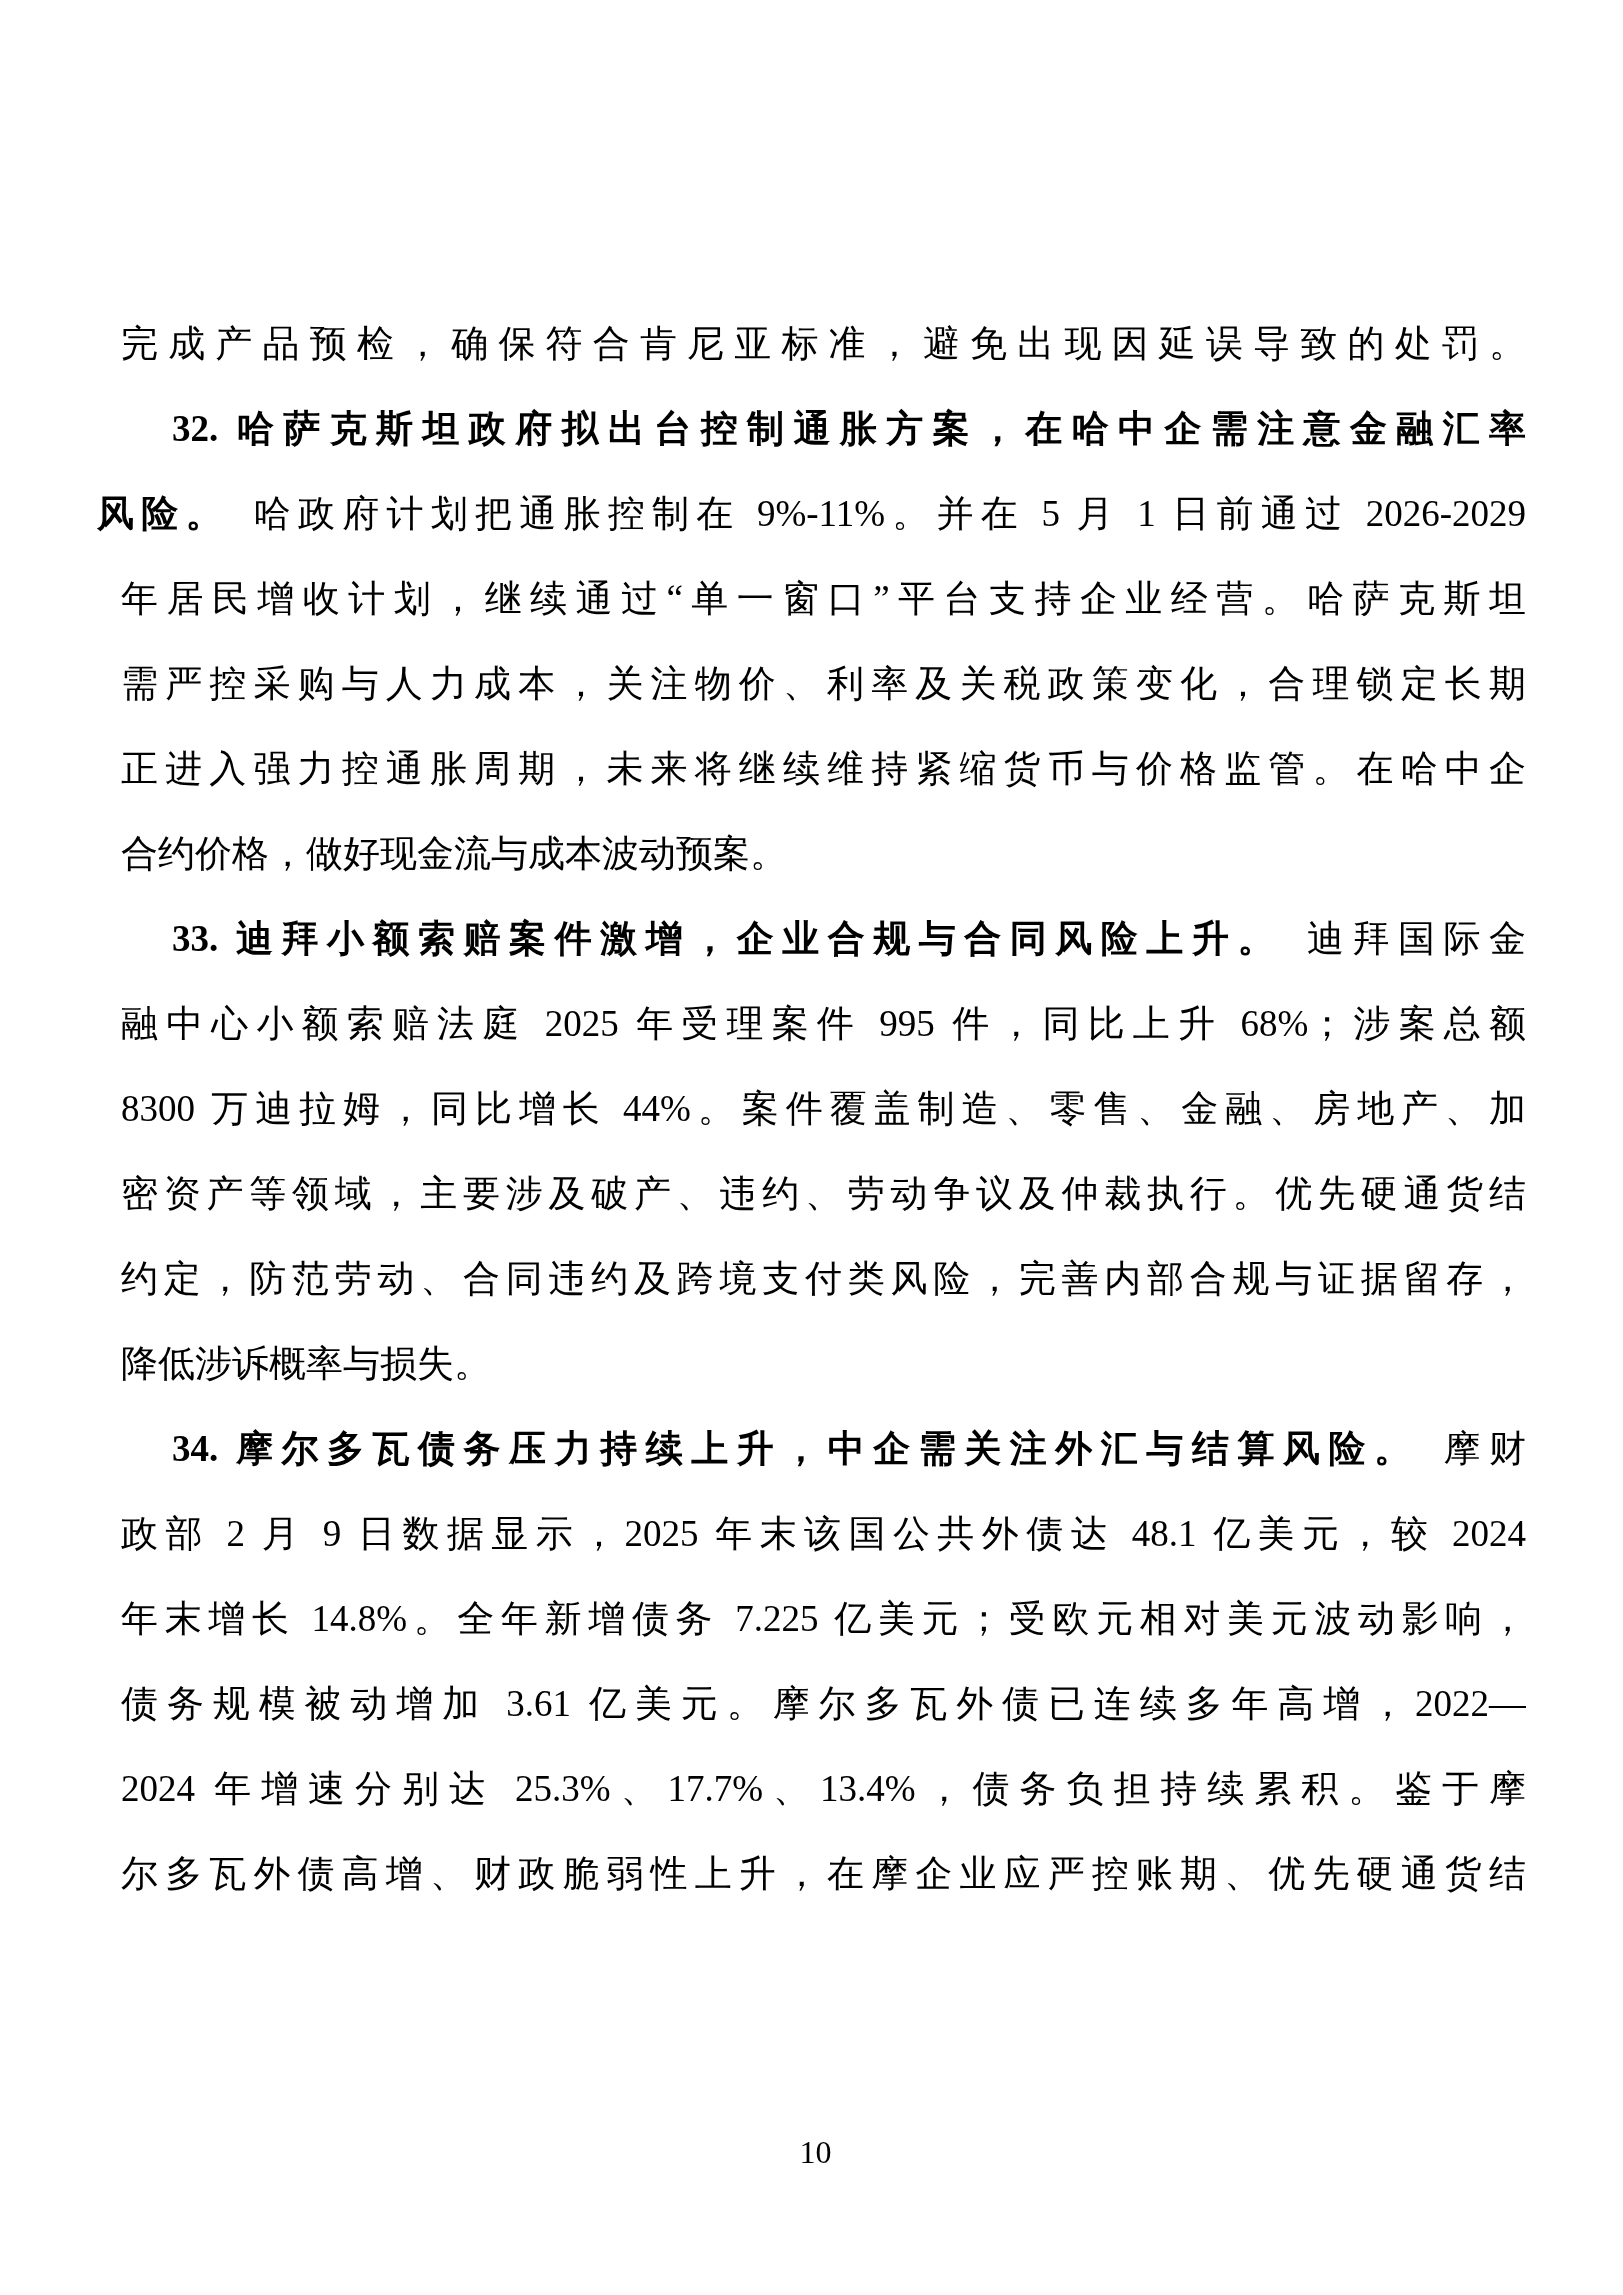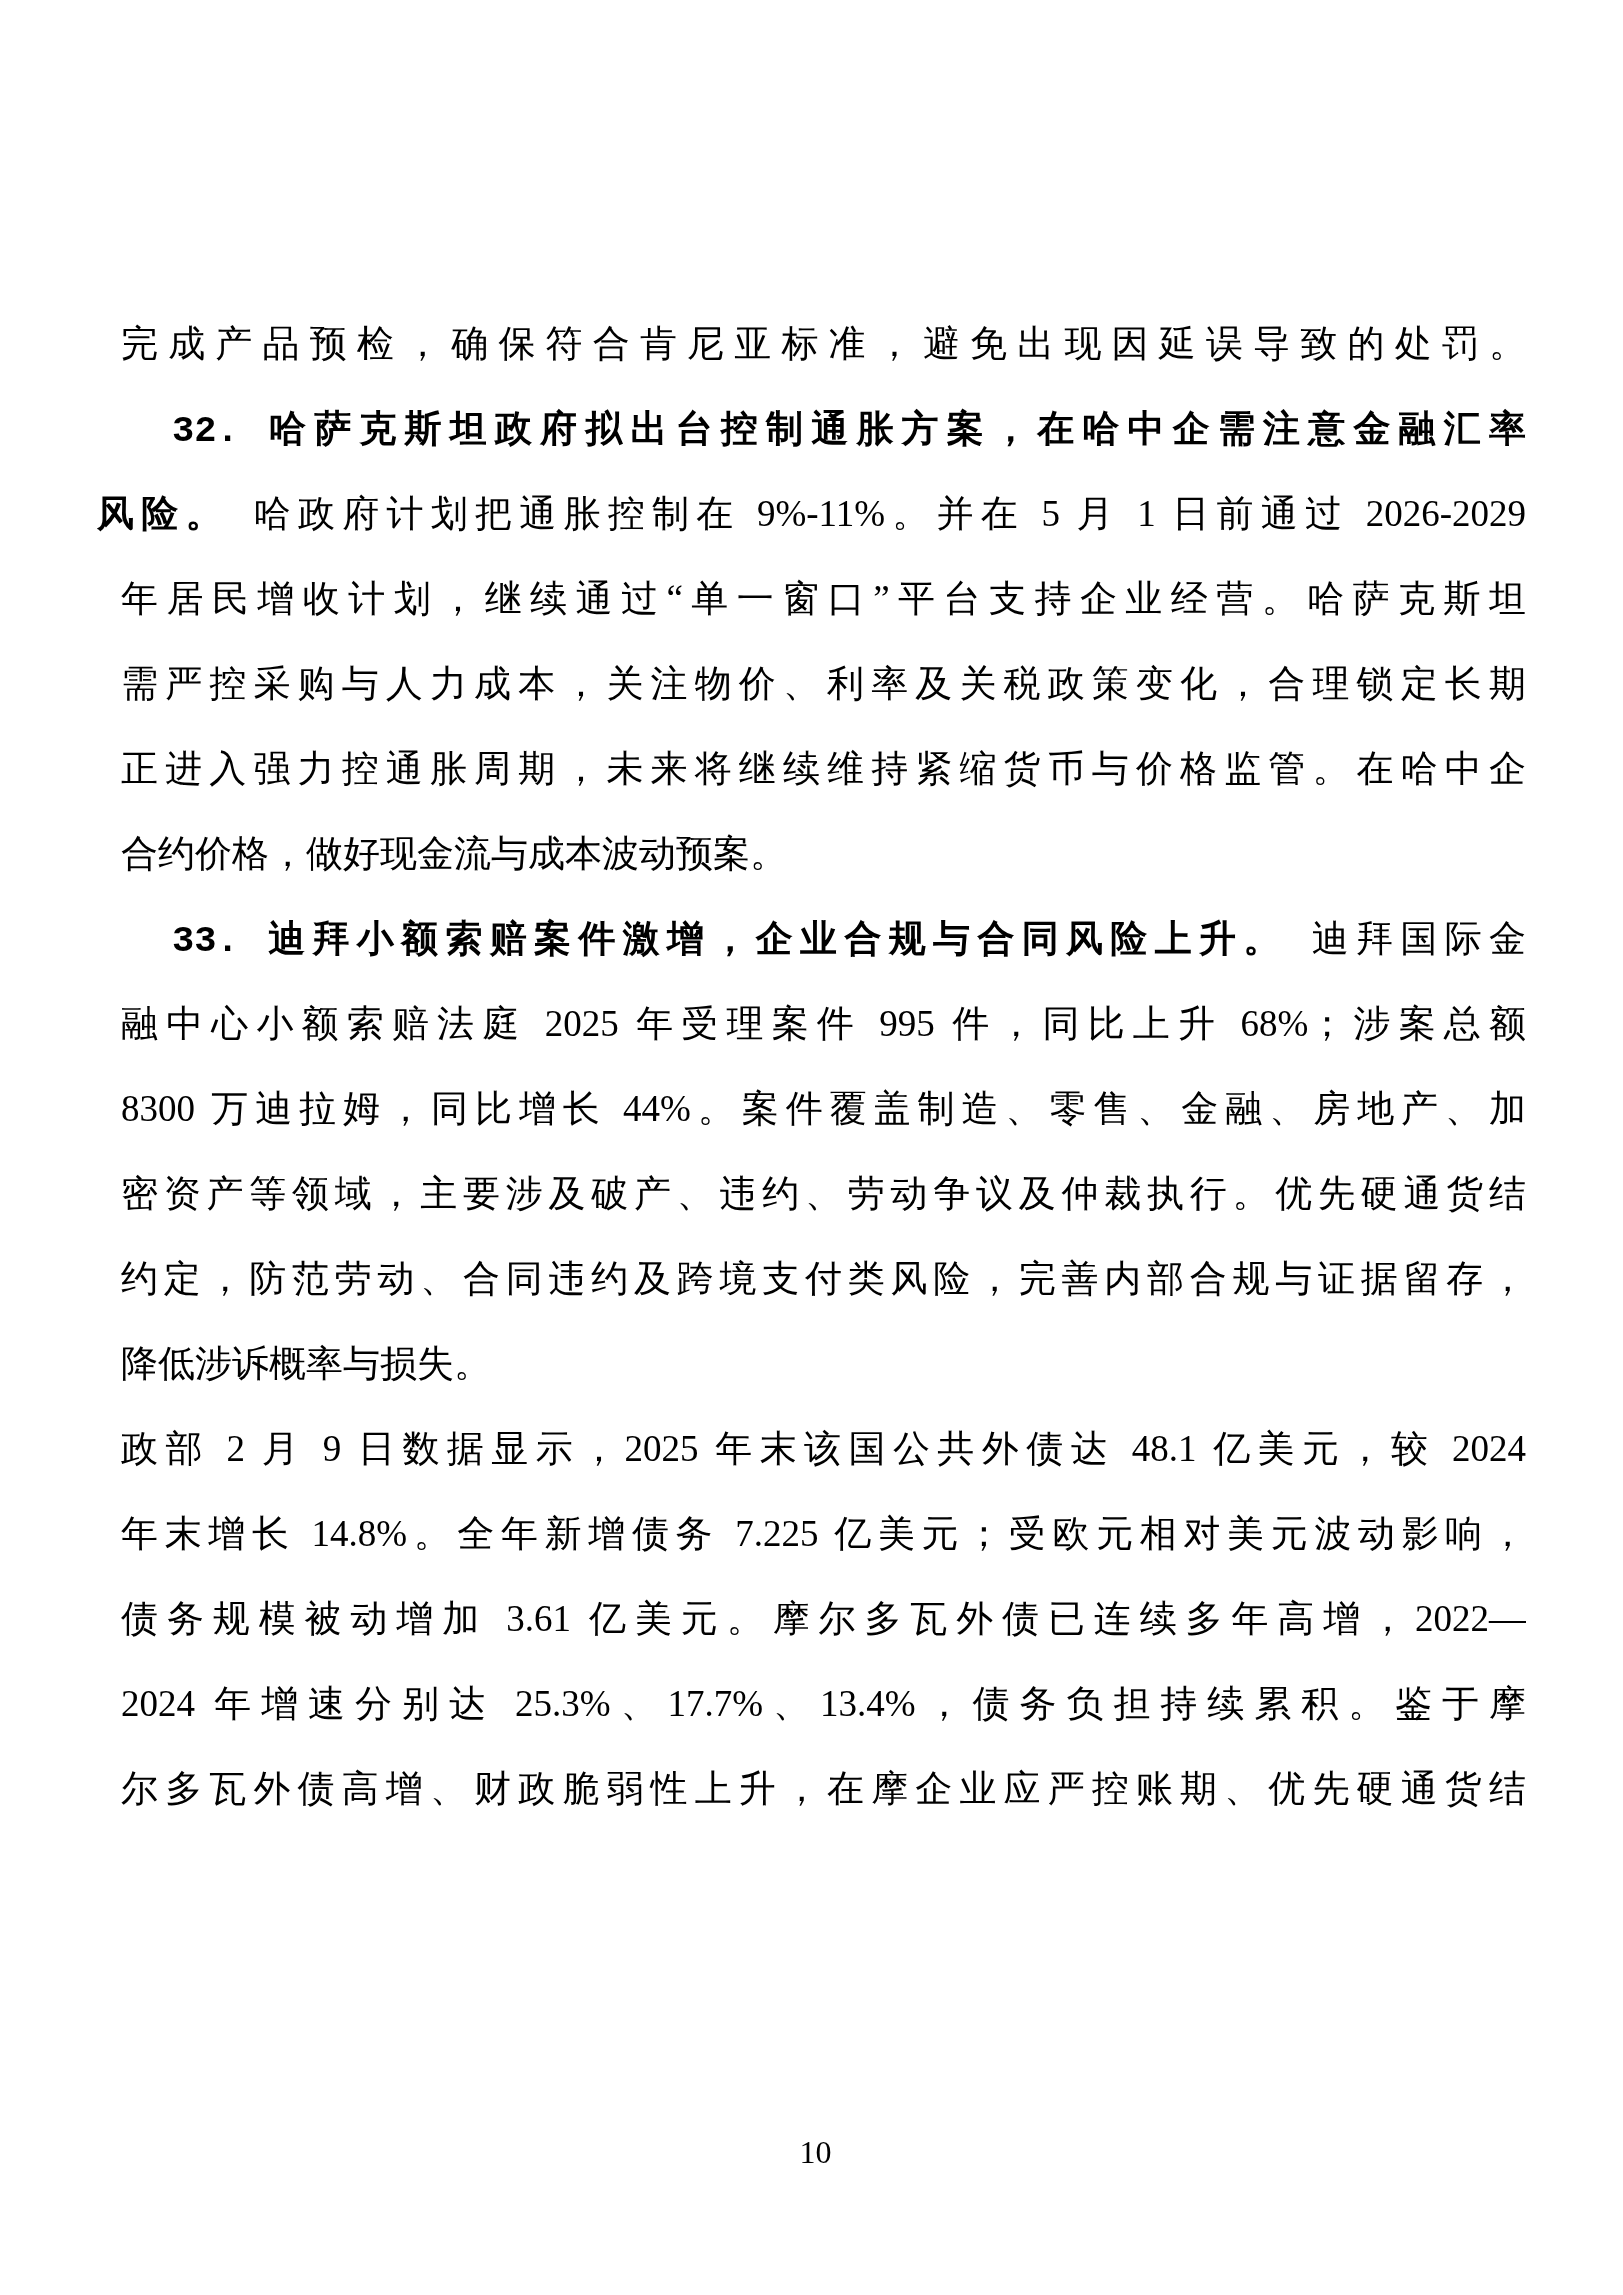--- a/index.html
+++ b/index.html
@@ -31,21 +31,21 @@
   }
   .line.end {
     text-align: left;
     text-align-last: auto;
   }
   .line.indent {
     text-indent: 75px;
   }
   .b {
     font-weight: 700;
-    font-family: Liberation Mono, monospace;
+    font-family: Liberation Serif, serif;
   }
   .r {
     font-weight: 400;
     margin-left: 24px;
   }
   .page-footer {
     position: absolute;
     left: 0;
     right: 0;
     top: 2135px;
@@ -66,20 +66,21 @@
     <div class="line"><span class="r">年居民增收计划，继续通过“单一窗口”平台支持企业经营。哈萨克斯坦</span></div>
     <div class="line"><span class="r">需严控采购与人力成本，关注物价、利率及关税政策变化，合理锁定长期</span></div>
     <div class="line"><span class="r">正进入强力控通胀周期，未来将继续维持紧缩货币与价格监管。在哈中企</span></div>
     <div class="line end"><span class="r">合约价格，做好现金流与成本波动预案。</span></div>
     <div class="line indent"><span class="b">33. 迪拜小额索赔案件激增，企业合规与合同风险上升。</span><span class="r">迪拜国际金</span></div>
     <div class="line"><span class="r">融中心小额索赔法庭 2025 年受理案件 995 件，同比上升 68%；涉案总额</span></div>
     <div class="line"><span class="r">8300 万迪拉姆，同比增长 44%。案件覆盖制造、零售、金融、房地产、加</span></div>
     <div class="line"><span class="r">密资产等领域，主要涉及破产、违约、劳动争议及仲裁执行。优先硬通货结</span></div>
     <div class="line"><span class="r">约定，防范劳动、合同违约及跨境支付类风险，完善内部合规与证据留存，</span></div>
     <div class="line end"><span class="r">降低涉诉概率与损失。</span></div>
+    <div class="line indent"><span class="b">34. 摩尔多瓦债务压力持续上升，中企需关注外汇与结算风险。</span><span class="r">摩财</span></div>
     <div class="line"><span class="r">政部 2 月 9 日数据显示，2025 年末该国公共外债达 48.1 亿美元，较 2024</span></div>
     <div class="line"><span class="r">年末增长 14.8%。全年新增债务 7.225 亿美元；受欧元相对美元波动影响，</span></div>
     <div class="line"><span class="r">债务规模被动增加 3.61 亿美元。摩尔多瓦外债已连续多年高增，2022—</span></div>
     <div class="line"><span class="r">2024 年增速分别达 25.3%、17.7%、13.4%，债务负担持续累积。鉴于摩</span></div>
     <div class="line"><span class="r">尔多瓦外债高增、财政脆弱性上升，在摩企业应严控账期、优先硬通货结</span></div>
   </main>
 
 <footer class="page-footer">10</footer>
 
 

